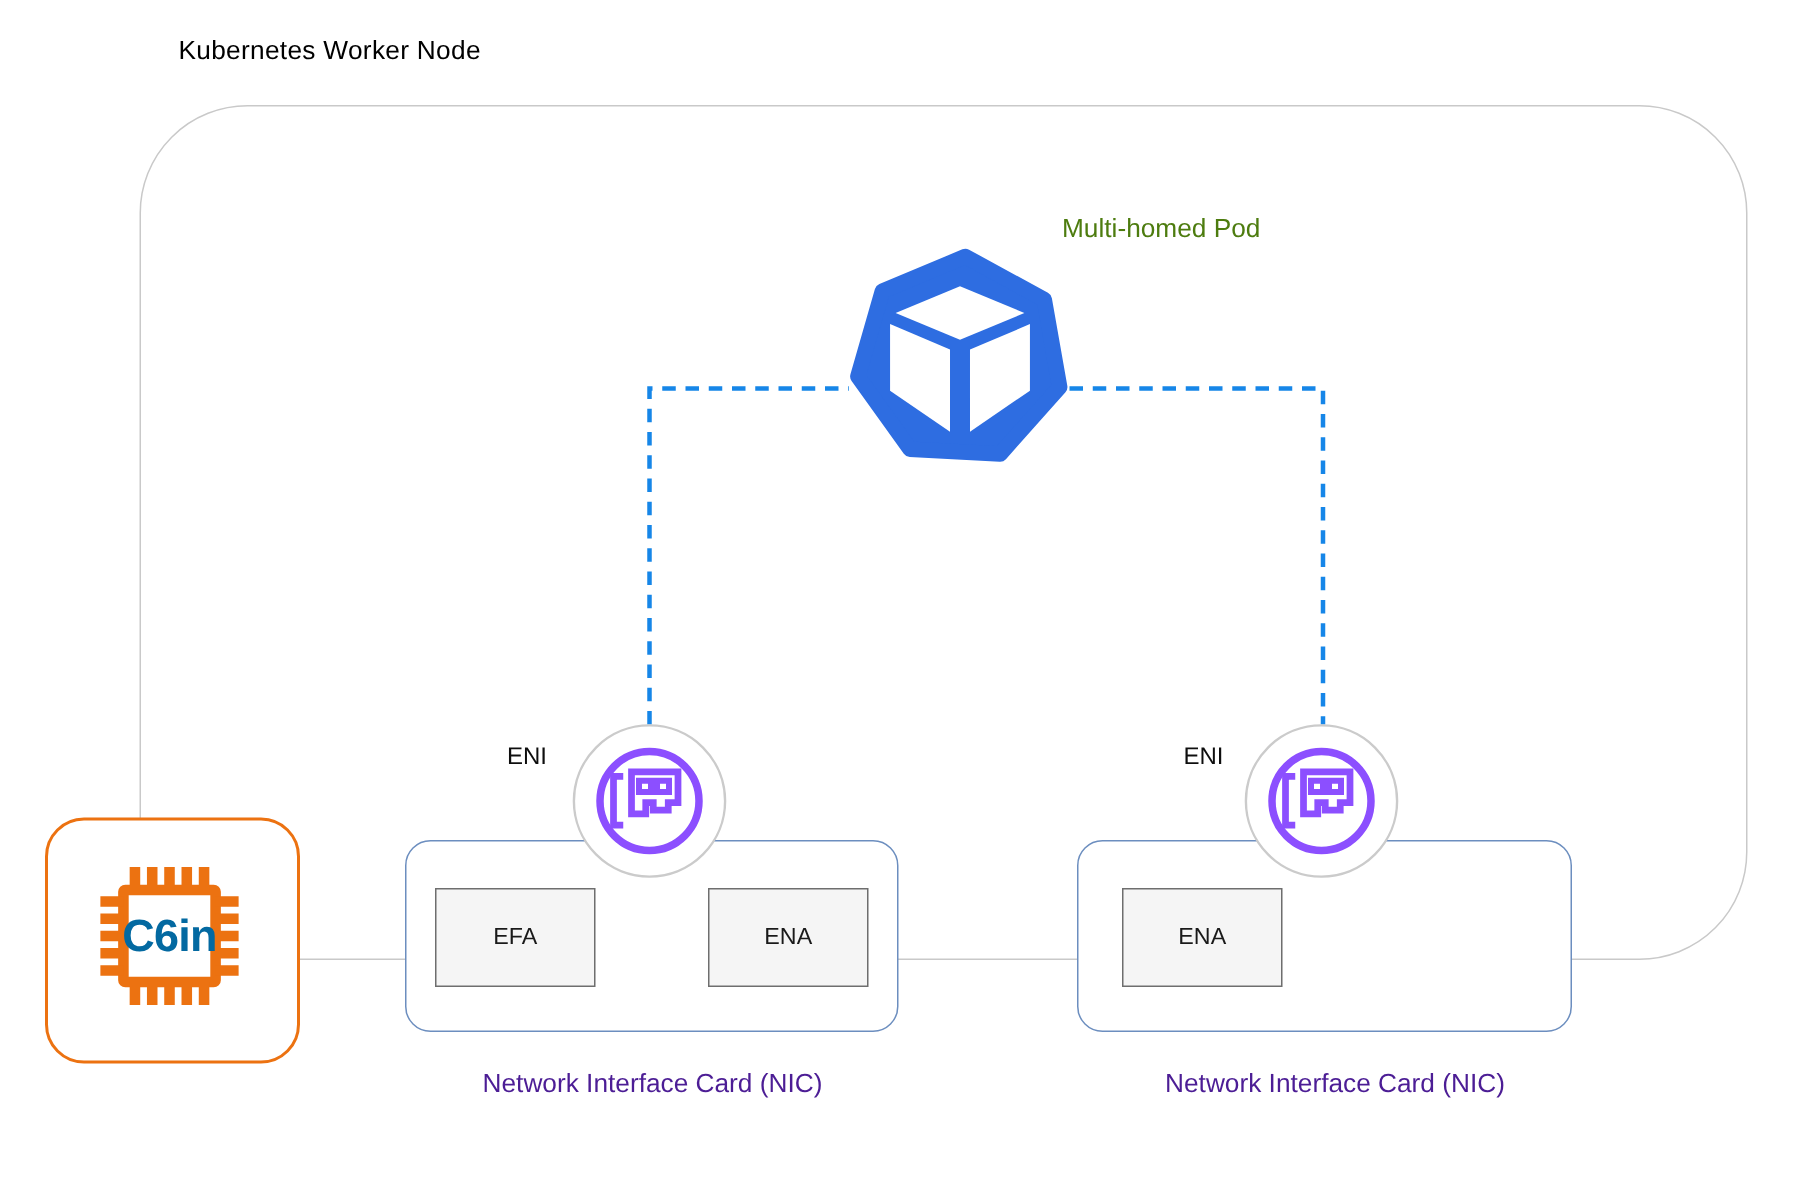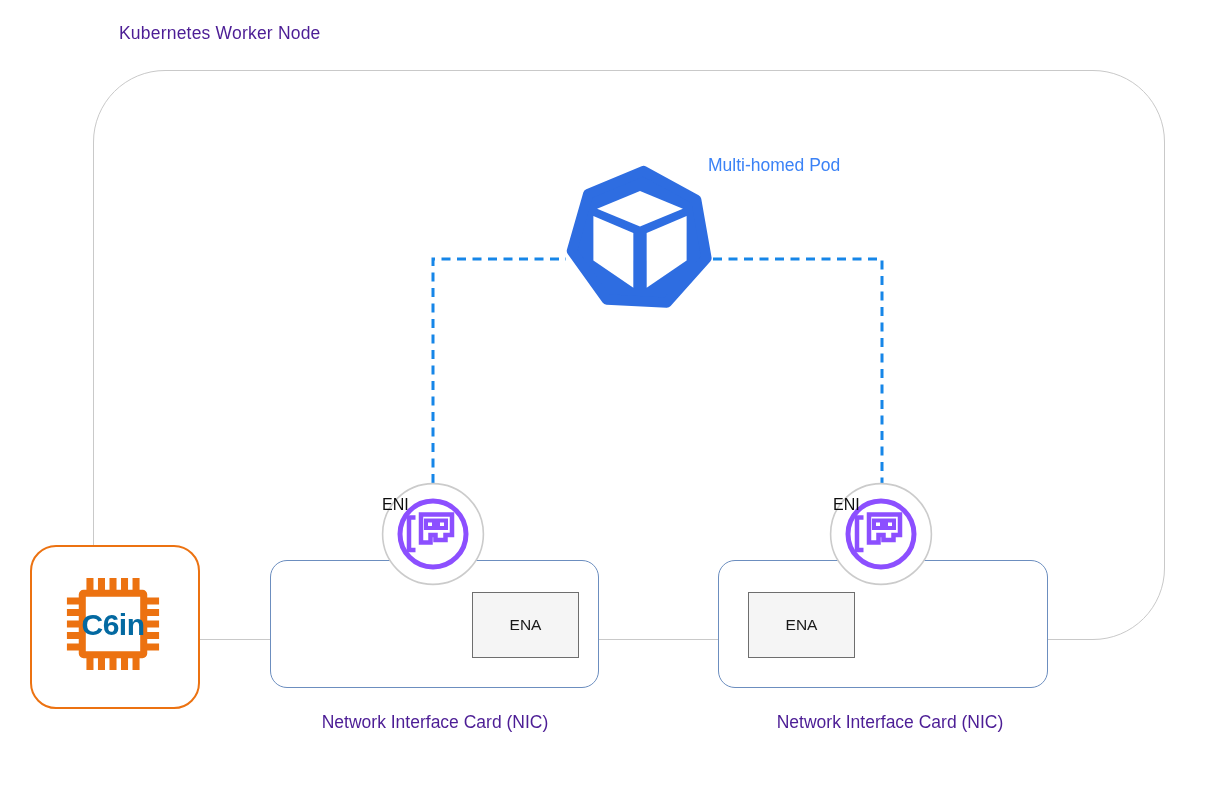--- a/index.html
+++ b/index.html
@@ -8,29 +8,29 @@
 
   .abs{position:absolute;}
 
   
   .worker-node-box{
     left:93px;top:70px;width:1070px;height:568px;
     border:1.6px solid #C9C9C9;border-radius:72px;
     background:transparent;
   }
   .diagram-title{
-    left:119px;top:23px;font-size:17.5px;letter-spacing:.2px;color:#4c1d95;
+    left:119px;top:23px;font-size:17.5px;letter-spacing:.2px;color:#000000;
   }
 
   
   svg.connectors{left:0;top:0;pointer-events:none;}
 
   
   .pod-icon{left:566px;top:164px;width:148px;height:150px;}
-  .pod-label{left:708px;top:155px;font-size:17.5px;color:#3b82f6;}
+  .pod-label{left:708px;top:142px;font-size:17.5px;color:#4d7c0f;}
 
   
   .nic-box{
     top:560px;height:126px;background:#ffffff;
     border:1.7px solid #6C8EBF;border-radius:17px;
   }
   .nic-left{left:270px;width:327px;}
   .nic-right{left:718px;width:328px;}
 
   .adapter-box{
@@ -43,21 +43,21 @@
     top:712px;width:360px;text-align:center;
     font-size:17.5px;color:#4c1d95;
   }
   .caption-left{left:255px;}
   .caption-right{left:710px;}
 
   
   .eni-icon{width:104px;height:104px;top:482px;}
   .eni-left{left:381px;}
   .eni-right{left:829px;}
-  .eni-label{top:496px;font-size:16px;color:#0e0e0e;margin-left:44px;}
+  .eni-label{top:496px;font-size:16px;color:#0e0e0e;}
   .eni-label-left{left:338px;}
   .eni-label-right{left:789px;}
 
   
   .instance-box{
     left:30px;top:545px;width:166px;height:160px;
     background:#ffffff;border:2px solid #EC7211;border-radius:26px;
   }
   .instance-chip-svg{left:49px;top:560px;width:128px;height:128px;}
   .instance-label{
@@ -83,20 +83,21 @@
     <g transform="rotate(3 50 50)">
       <polygon points="50,4 86.5,21.5 95.5,60.5 70.3,92 29.7,92 4.5,60.5 13.5,21.5" fill="#2E6DE1" stroke="#2E6DE1" stroke-width="7" stroke-linejoin="round"></polygon>
     </g>
     <polygon points="50,17.5 79,29.5 50,41.5 21,29.5" fill="#ffffff"></polygon>
     <polygon points="18.5,34.5 45.5,46 45.5,83 18.5,64.5" fill="#ffffff"></polygon>
     <polygon points="81.5,34.5 54.5,46 54.5,83 81.5,64.5" fill="#ffffff"></polygon>
   </svg>
   <div class="abs pod-label">Multi-homed Pod</div>
 
   <div class="abs nic-box nic-left">
+    <div class="adapter-box" style="left:19px;">EFA</div>
     <div class="adapter-box" style="left:201px;">ENA</div>
   </div>
   <div class="abs nic-caption caption-left">Network Interface Card (NIC)</div>
 
   <div class="abs nic-box nic-right">
     <div class="adapter-box" style="left:29px;">ENA</div>
   </div>
   <div class="abs nic-caption caption-right">Network Interface Card (NIC)</div>
 
   <svg class="abs eni-icon eni-left" viewBox="0 0 104 104">

